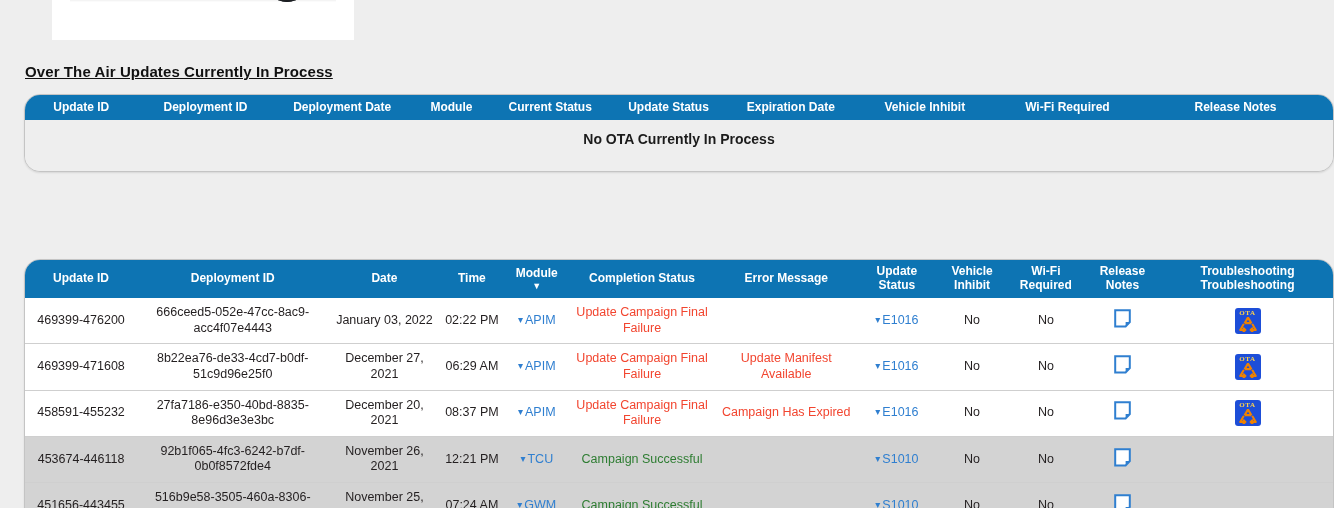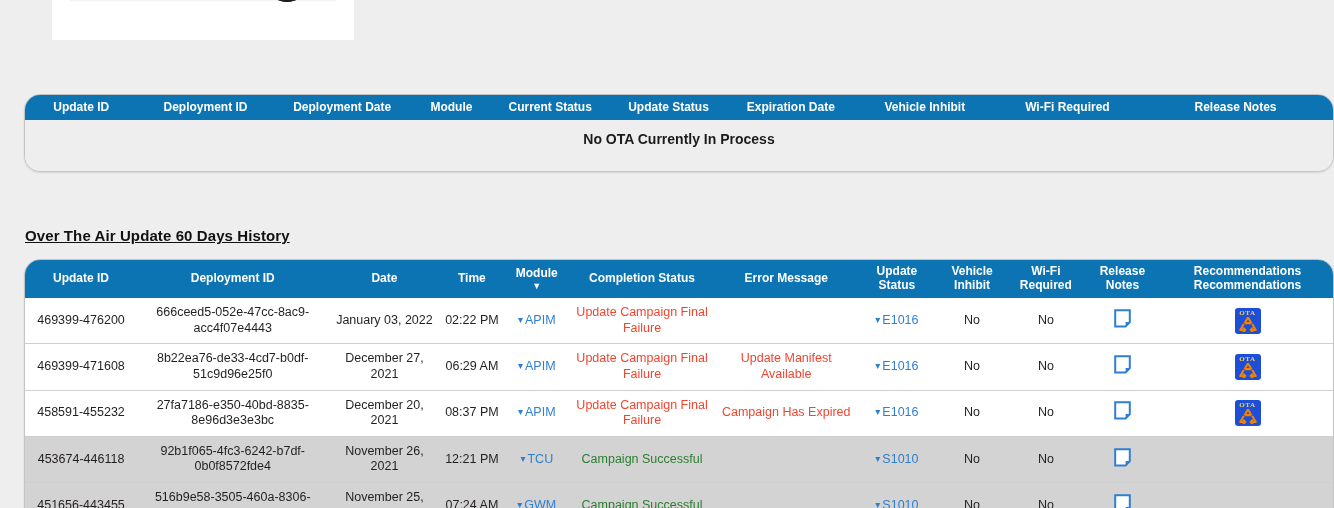--- a/index.html
+++ b/index.html
@@ -181,20 +181,21 @@
 <body>
 
 <div id="page">
 
   <div class="hero">
 
     <div class="wheel w4"></div>
     <div class="shadow-strip"></div>
   </div>
 
+  <div class="section-title" id="title-inprocess">Over The Air Updates Currently In Process</div>
 
   <div class="table-shell" id="table-inprocess-shell">
     <table id="table-inprocess">
       <colgroup>
         <col style="width:8.6%">
           <col style="width:10.4%">
           <col style="width:10.5%">
         <col style="width:6.2%">
           <col style="width:8.9%">
           <col style="width:9.2%">
@@ -218,21 +219,20 @@
         </tr>
       </thead>
       <tbody>
         <tr class="empty-row">
           <td colspan="10">No OTA Currently In Process</td>
         </tr>
       </tbody>
     </table>
   </div>
 
-  <div class="section-title" id="title-history">Over The Air Update 60 Days History</div>
 
   <div class="table-shell" id="table-history-shell">
     <table id="table-history">
       <colgroup>
         <col style="width:8.2%">
           <col style="width:14.0%">
           <col style="width:8.2%">
         <col style="width:4.6%">
           <col style="width:4.9%">
           <col style="width:10.5%">
@@ -254,21 +254,21 @@
               <span>Module</span>
               <span class="hdr-chev">▼</span>
             </span>
           </th>
           <th>Completion Status</th>
           <th>Error Message</th>
           <th>Update Status</th>
           <th>Vehicle Inhibit</th>
           <th>Wi-Fi Required</th>
           <th>Release Notes</th>
-          <th>Recommendations Recommendations</th>
+          <th>Troubleshooting Troubleshooting</th>
         </tr>
       </thead>
       <tbody id="history-body">
           <tr class="row-white">
             <td>469399-476200</td>
             <td>666ceed5-052e-47cc-8ac9-acc4f07e4443</td>
             <td>January 03, 2022</td>
             <td>02:22 PM</td>
             <td><span class="link-blue"><span class="chev">▾</span><span>APIM</span></span></td>
             <td><span class="status-fail">Update Campaign Final Failure</span></td>

